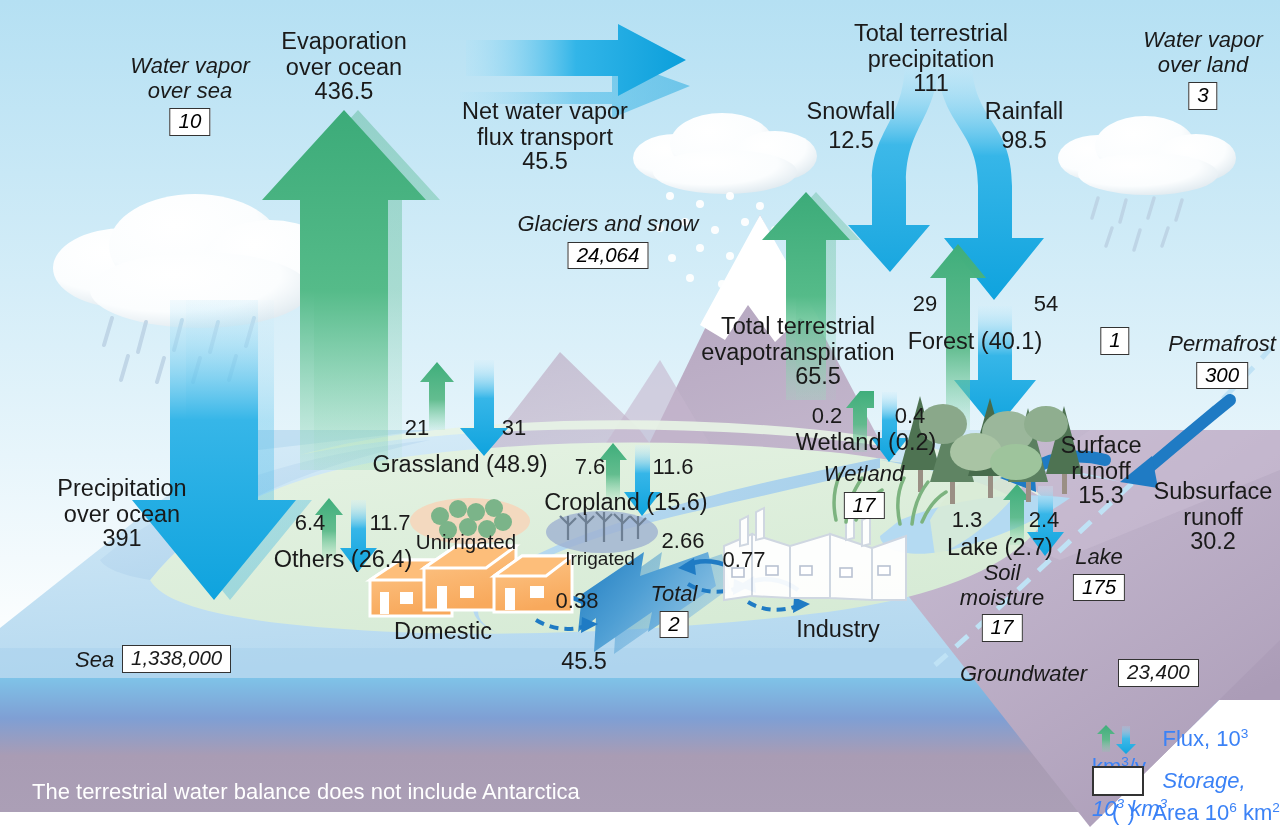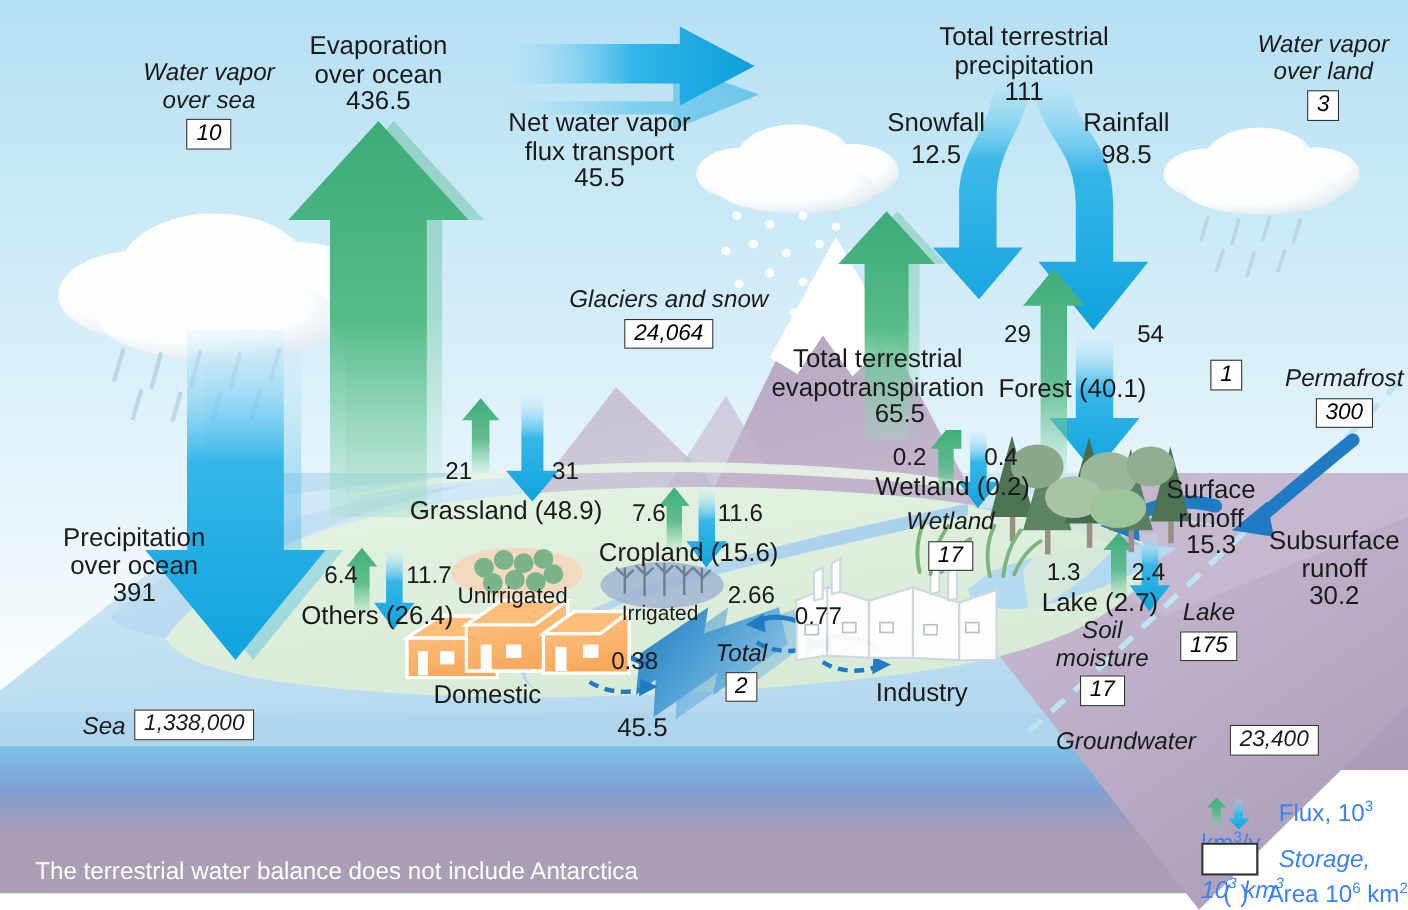--- a/index.html
+++ b/index.html
@@ -424,31 +424,31 @@
 <div class="lbl ctr f26" style="left:1024px;top:98px;">Rainfall</div>
 <div class="lbl ctr f26" style="left:1024px;top:127px;">98.5</div>
 
 <div class="boxwrap ctr" style="left:1203px;top:28px;">
   <div class="lbl ital f24" style="position:relative;">Water vapor
 over land</div>
   <div style="margin-top:5px;"><span class="box f22">3</span></div>
 </div>
 
 <div class="boxwrap ctr" style="left:608px;top:212px;">
-  <div class="lbl ital f24" style="position:relative;margin-top:48px;">Glaciers and snow</div>
+  <div class="lbl ital f24" style="position:relative;">Glaciers and snow</div>
   <div style="margin-top:5px;"><span class="box f22">24,064</span></div>
 </div>
 
 <div class="lbl ctr f26" style="left:798px;top:313px;">Total terrestrial
 evapotranspiration</div>
 <div class="lbl ctr f26" style="left:818px;top:363px;">65.5</div>
 
 <div class="lbl ctr f24" style="left:925px;top:292px;">29</div>
 <div class="lbl ctr f24" style="left:1046px;top:292px;">54</div>
-<div class="lbl ctr f26" style="left:975px;top:328px;margin-top:12px;">Forest (40.1)</div>
+<div class="lbl ctr f26" style="left:975px;top:328px;">Forest (40.1)</div>
 
 <div class="boxwrap ctr" style="left:1115px;top:322px;">
   <div style="margin-top:5px;"><span class="box f22">1</span></div>
 </div>
 
 <div class="boxwrap ctr" style="left:1222px;top:332px;">
   <div class="lbl ital f24" style="position:relative;">Permafrost</div>
   <div style="margin-top:5px;"><span class="box f22">300</span></div>
 </div>
 

